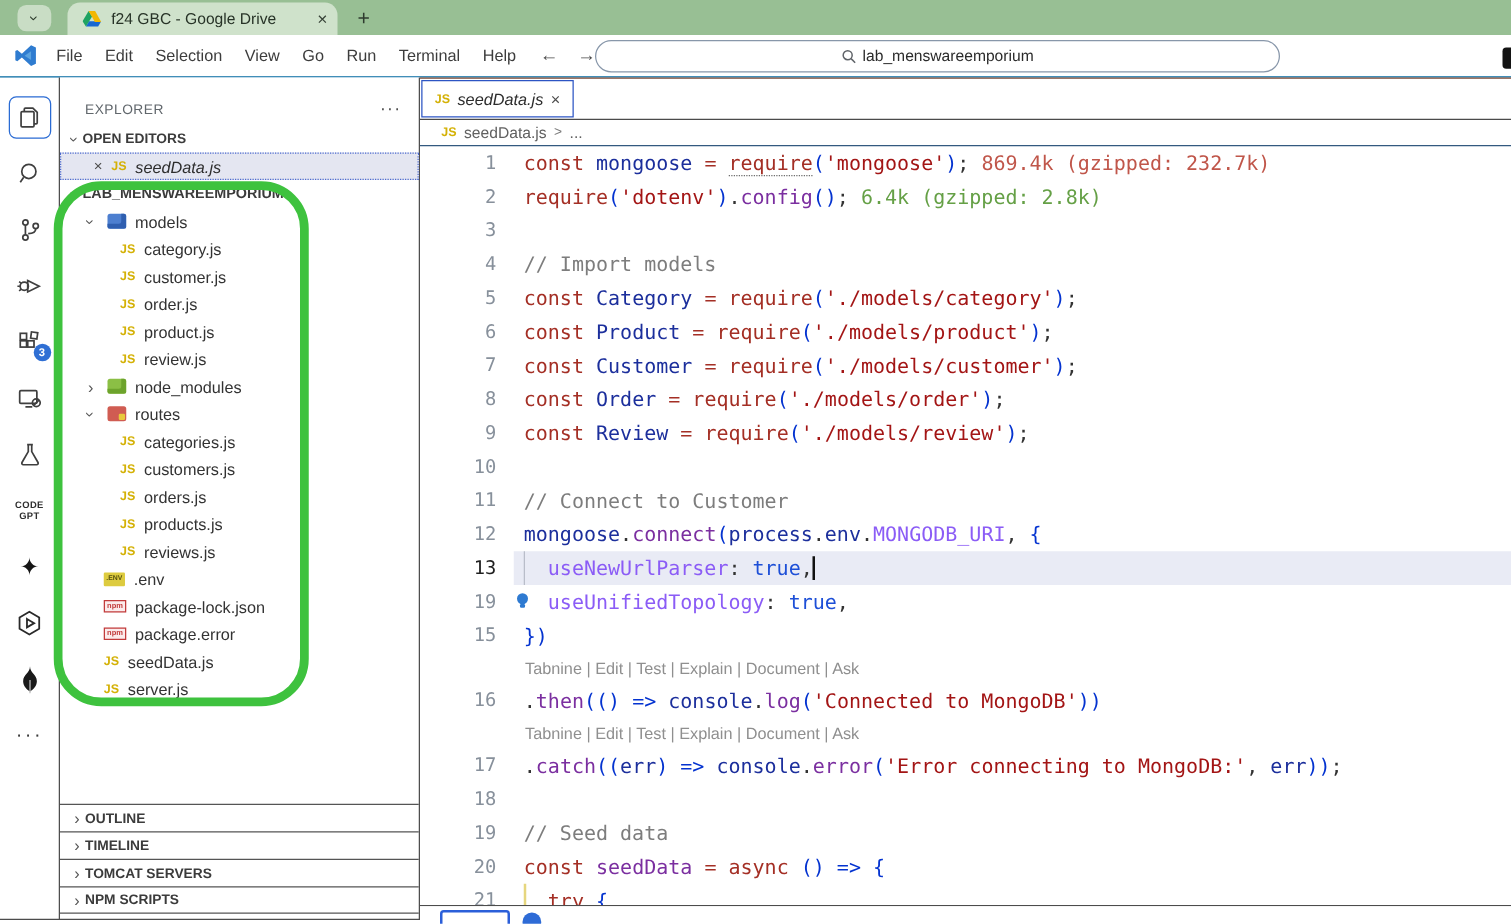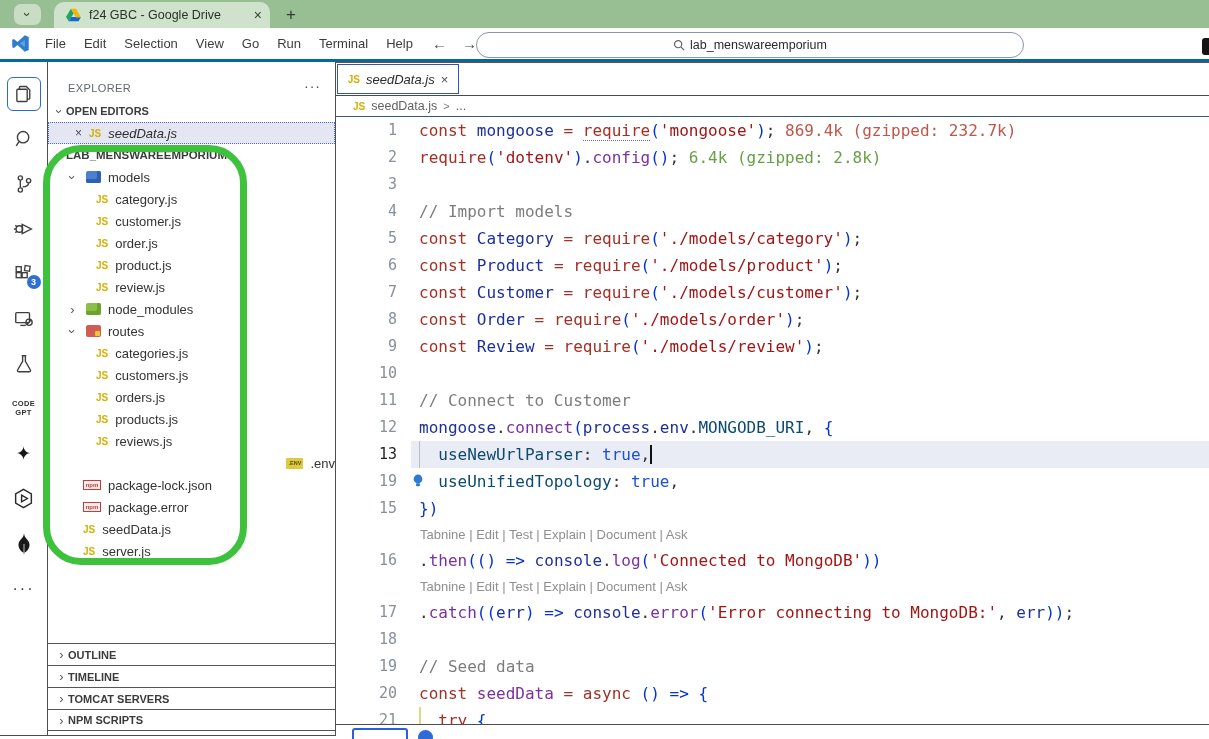--- a/index.html
+++ b/index.html
@@ -14,21 +14,21 @@
   .tab-search-btn .chev { color:#2c3a2c; }
   .browser-tab { margin-left:13px; width:216px; height:26px; background:#cfe2cb;
     border-radius:10px 10px 0 0; display:flex; align-items:center; padding:0 8px 0 12px; gap:8px; }
   .browser-tab .title { flex:1; font-size:12.5px; color:#273327; white-space:nowrap;
     overflow:hidden; }
   .browser-tab .close { font-size:14px; color:#374237; }
   .new-tab-btn { font-size:17px; color:#2e3b2e; margin:0 0 5px 16px; line-height:1; }
 
   
   .titlebar { height:34px; background:#fff; display:flex; align-items:center;
-    position:relative; border-bottom:3px solid #0369a1; }
+    position:relative; border-bottom:1px solid #0369a1; }
   .vsc-logo { margin:0 6px 0 11px; }
   .menubar { display:flex; }
   .menubar span { font-size:13px; color:#3c3c3c; padding:0 9px; line-height:33px; }
   .nav-arrows { margin-left:10px; display:flex; gap:15px; font-size:15px; color:#4a4a4a; }
   .cmd-center { position:absolute; left:476px; top:4px; width:548px; height:26px;
     border:1px solid #8897aa; border-radius:13px; display:flex; align-items:center;
     justify-content:center; gap:5px; font-size:12.5px; color:#2b2b2b; background:#fff; }
   .titlebar-frag { position:absolute; right:0; top:10px; width:7px; height:17px;
     background:#141414; border-radius:3px 0 0 3px; }
 
@@ -116,21 +116,21 @@
     vertical-align:-4px; }
   .bulb { position:absolute; left:1px; top:6px; }
   .lens { height:25px; display:flex; align-items:center; padding-left:84px;
     font-family:"Liberation Sans", sans-serif; font-size:13px; color:#8f8f8f; }
 
   .tk-kw { color:#a42f25; } .tk-op { color:#a42f25; }
   .tk-kwu { color:#a42f25; border-bottom:1.5px dotted #6d6d6d; }
   .tk-id { color:#1c2f9c; }
   .tk-fn { color:#7b2fa0; }
   .tk-str { color:#a31515; }
-  .tk-pr { color:#0c4a6e; }
+  .tk-pr { color:#8b5cf6; }
   .tk-bo { color:#1d4fd7; }
   .tk-pn { color:#0433d0; }
   .tk-pl { color:#333; }
   .tk-cm { color:#7d7d7d; }
   .hint-red { color:#c0564a;text-align:center; }
   .hint-green { color:#65a046; }
 
   .below-strip { height:13px; position:relative; background:#fff; }
   .mini-box { position:absolute; left:16px; top:3px; width:56px; height:16px;
     border:2px solid #2b5fd9; border-radius:3px; background:#fff; }
@@ -337,21 +337,21 @@
           <span>orders.js</span>
         </div>
         <div class="trow" style="padding-left: 48px;">
           <span class="js-badge">JS</span>
           <span>products.js</span>
         </div>
         <div class="trow" style="padding-left: 48px;">
           <span class="js-badge">JS</span>
           <span>reviews.js</span>
         </div>
-        <div class="trow" style="padding-left: 35px; justify-content: flex-end;">
+        <div class="trow" style="padding-left: 35px;">
           <span class="ico-env">.ENV</span>
           <span>.env</span>
         </div>
         <div class="trow" style="padding-left: 35px; align-items: center;">
           <span class="ico-npm">npm</span>
           <span>package-lock.json</span>
         </div>
         <div class="trow" style="padding-left: 35px;">
           <span class="ico-npm">npm</span>
           <span>package.error</span>

